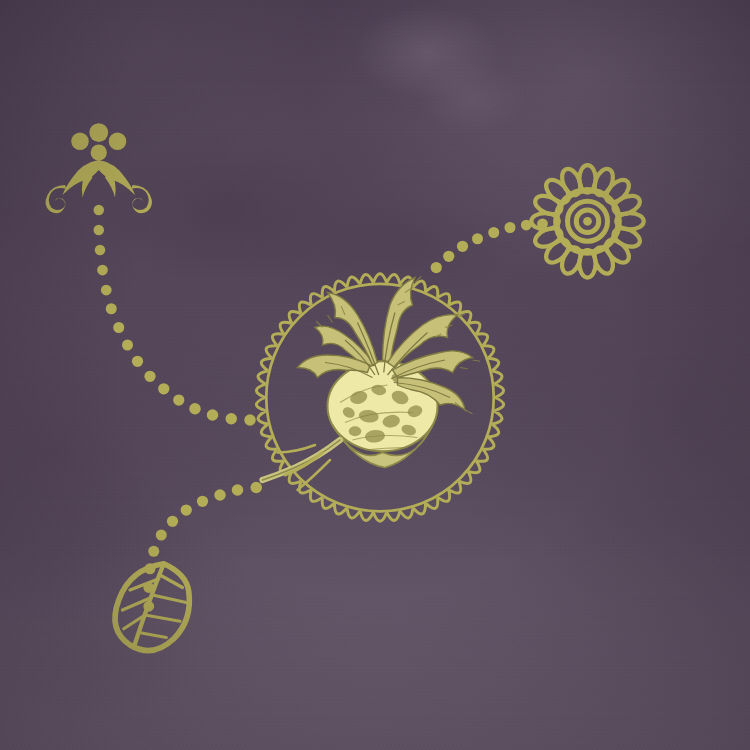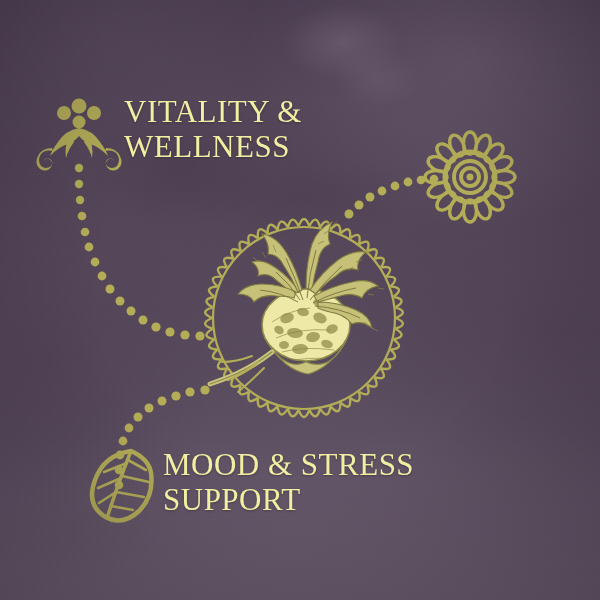--- a/index.html
+++ b/index.html
@@ -249,18 +249,14 @@
         <path d="M128 460 L146 470"></path>
         <path d="M122 476 L149 482"></path>
         <path d="M116 492 L144 497"></path>
         <path d="M111 506 L133 510"></path>
       </g>
     </g>
   </svg>
 
   <div class="vignette"></div>
 
-  <div class="label" id="label-vitality">VITALITY &amp;
-WELLNESS</div>
-  <div class="label" id="label-mood">MOOD &amp; STRESS
-SUPPORT</div>
 
 </div>
 
 </body></html>

